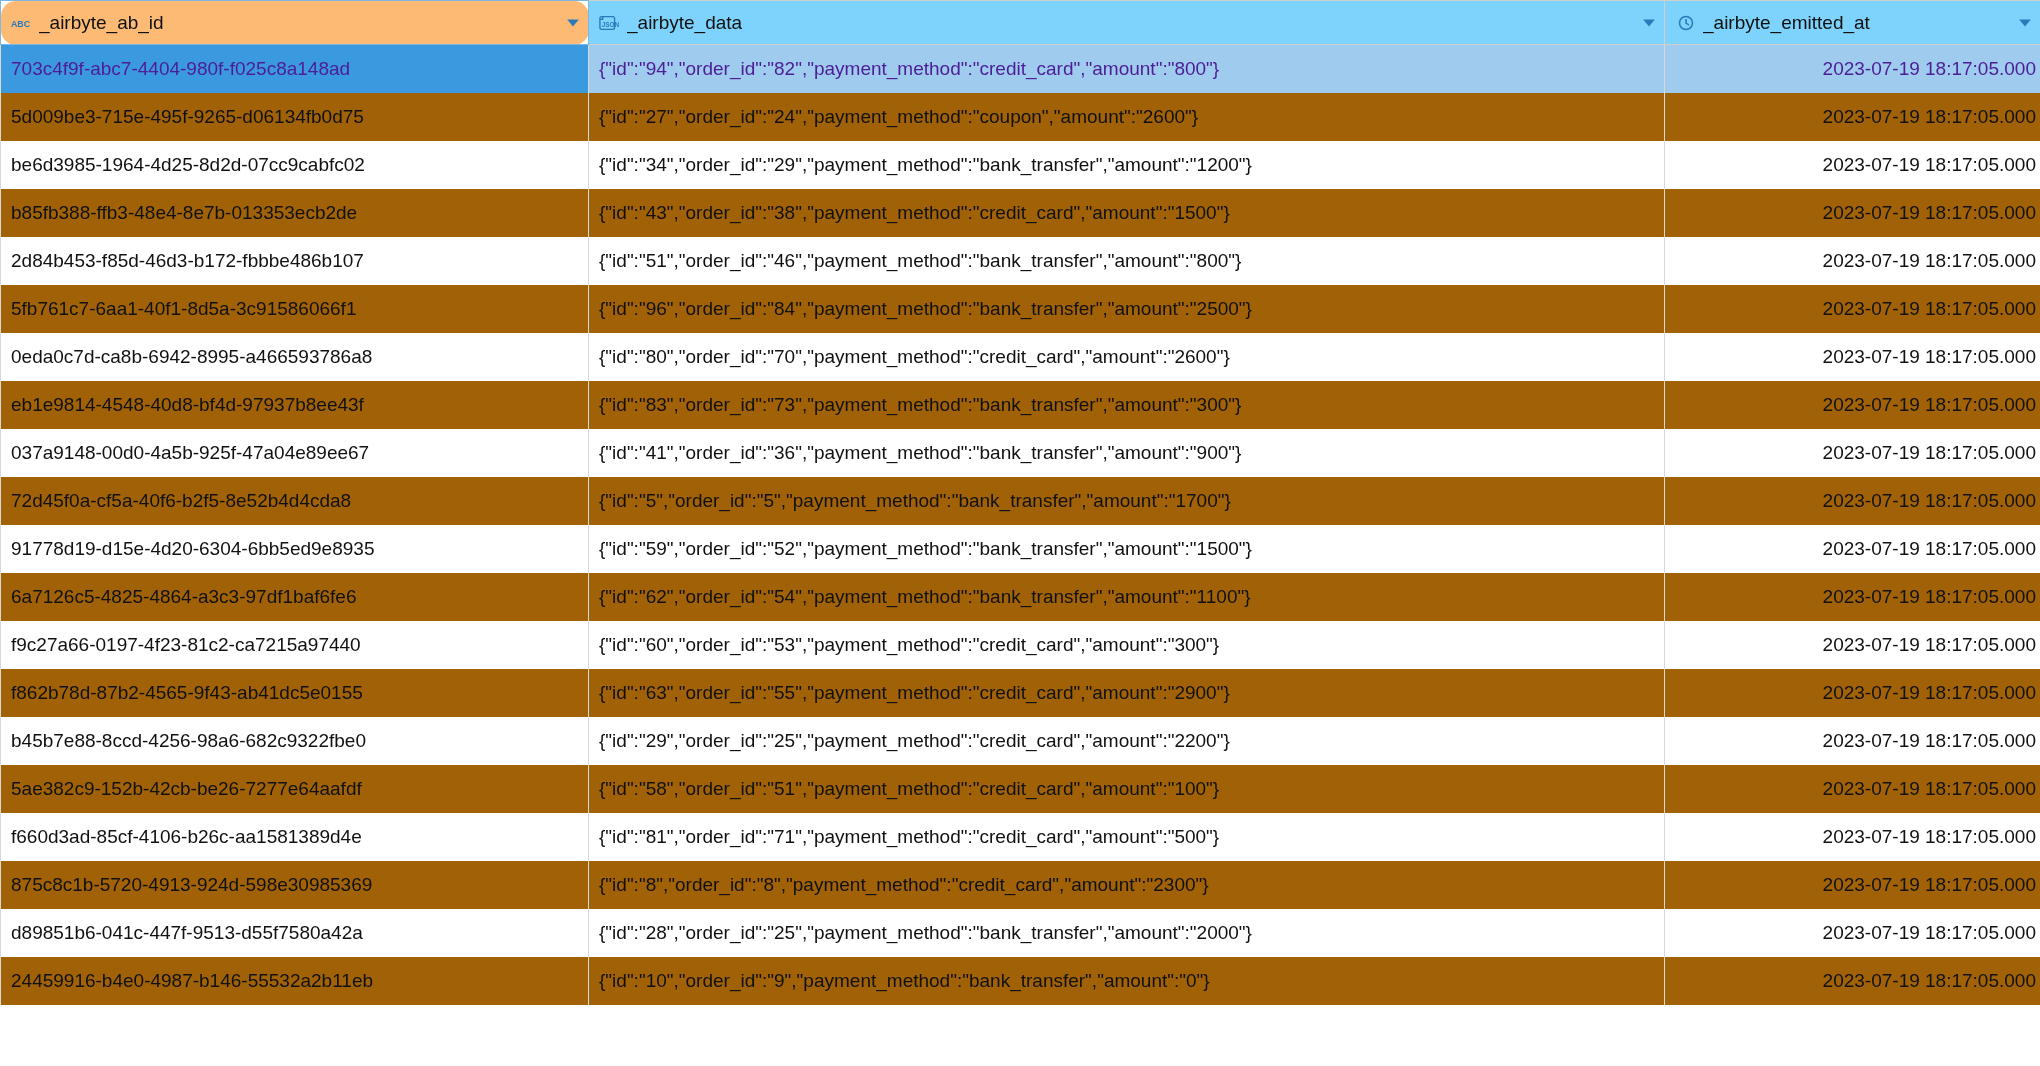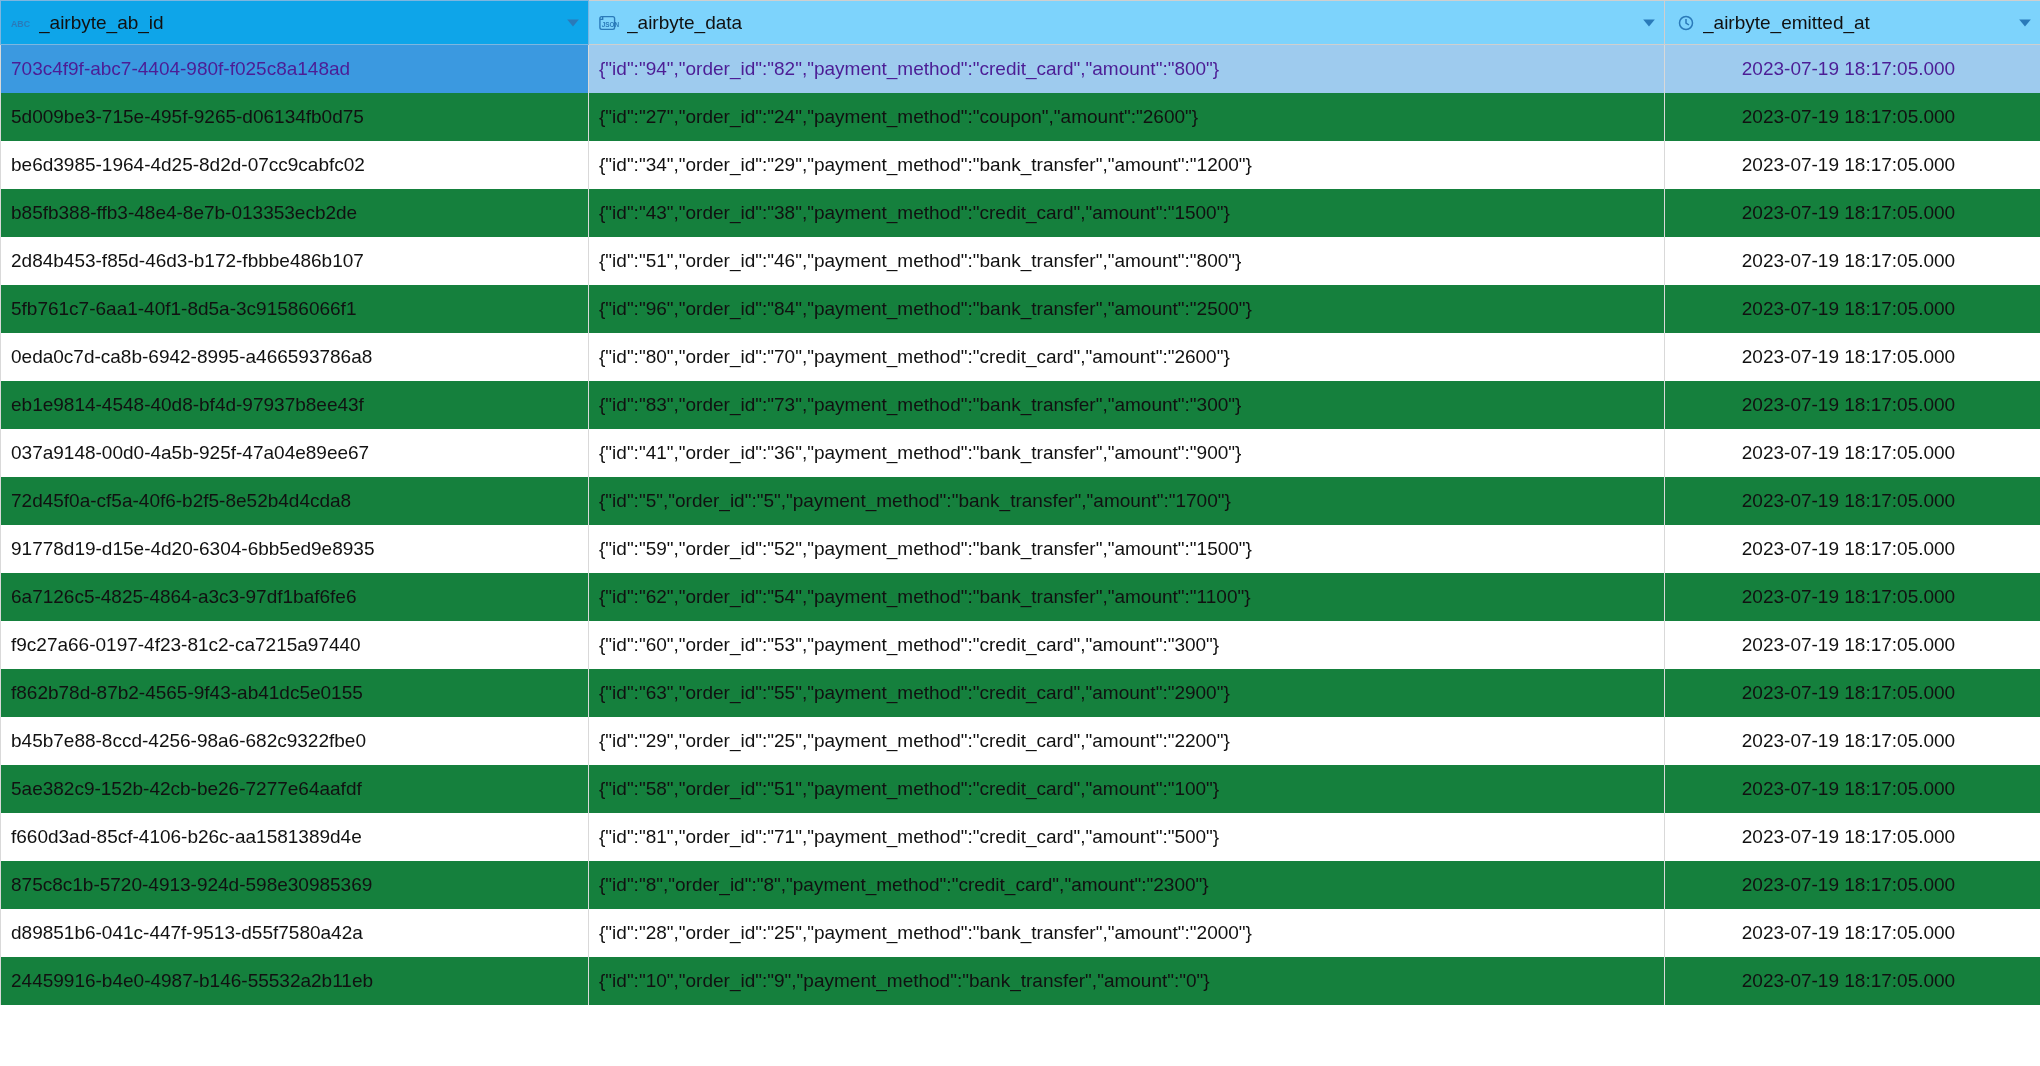--- a/index.html
+++ b/index.html
@@ -24,22 +24,23 @@
     background: #7dd3fc;
     border: 1px solid #cfcfcf;
     text-align: left;
     font-weight: 400;
     padding: 0;
     height: 44px;
     position: relative;
     overflow: hidden;
   }
   th.sorted {
-    background: #0ea5e9;
+    background: #fdba74;
     border-color: #7db6e0;
+    border-radius: 15px;
   }
   .th-inner {
     display: flex;
     align-items: center;
     height: 100%;
     padding: 0 8px 0 10px;
     gap: 6px;
     white-space: nowrap;
   }
   .th-label {
@@ -59,23 +60,23 @@
     border-right: 1px solid #d9d9d9;
     border-top: none;
     border-bottom: none;
     padding: 0 10px;
     height: 48px;
     white-space: nowrap;
     overflow: hidden;
     text-overflow: clip;
     vertical-align: middle;
   }
-  td.col-ts { text-align: center; padding-right: 18px; }
+  td.col-ts { text-align: right; padding-right: 4px; }
   tbody tr.even td { background: #ffffff; }
-  tbody tr.odd  td { background: #15803d; }
+  tbody tr.odd  td { background: #a16207; }
   tbody tr.selected td {
     background: #9ecbee;
     color: #4c1d95;
   }
   tbody tr.selected td:first-child {
     background: #3b99e0;
   }
 
   
   svg.type-icon { width: 22px; height: 16px; vertical-align: middle; }

